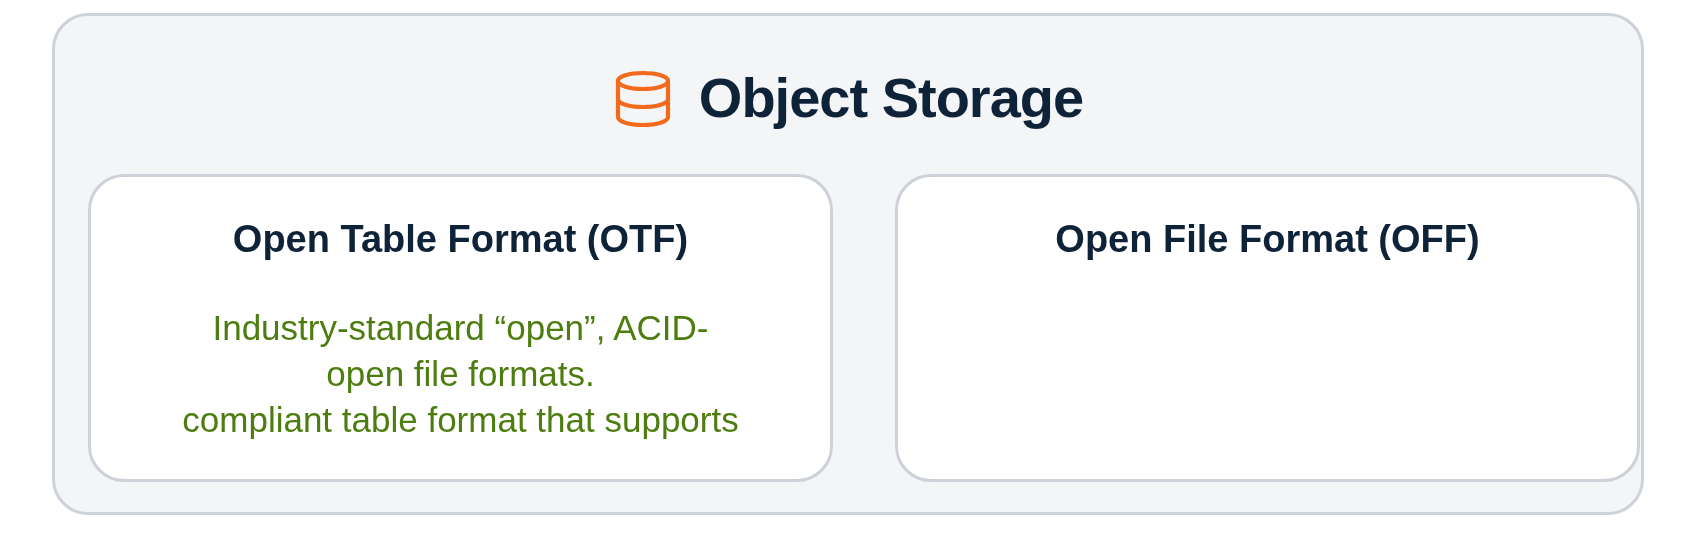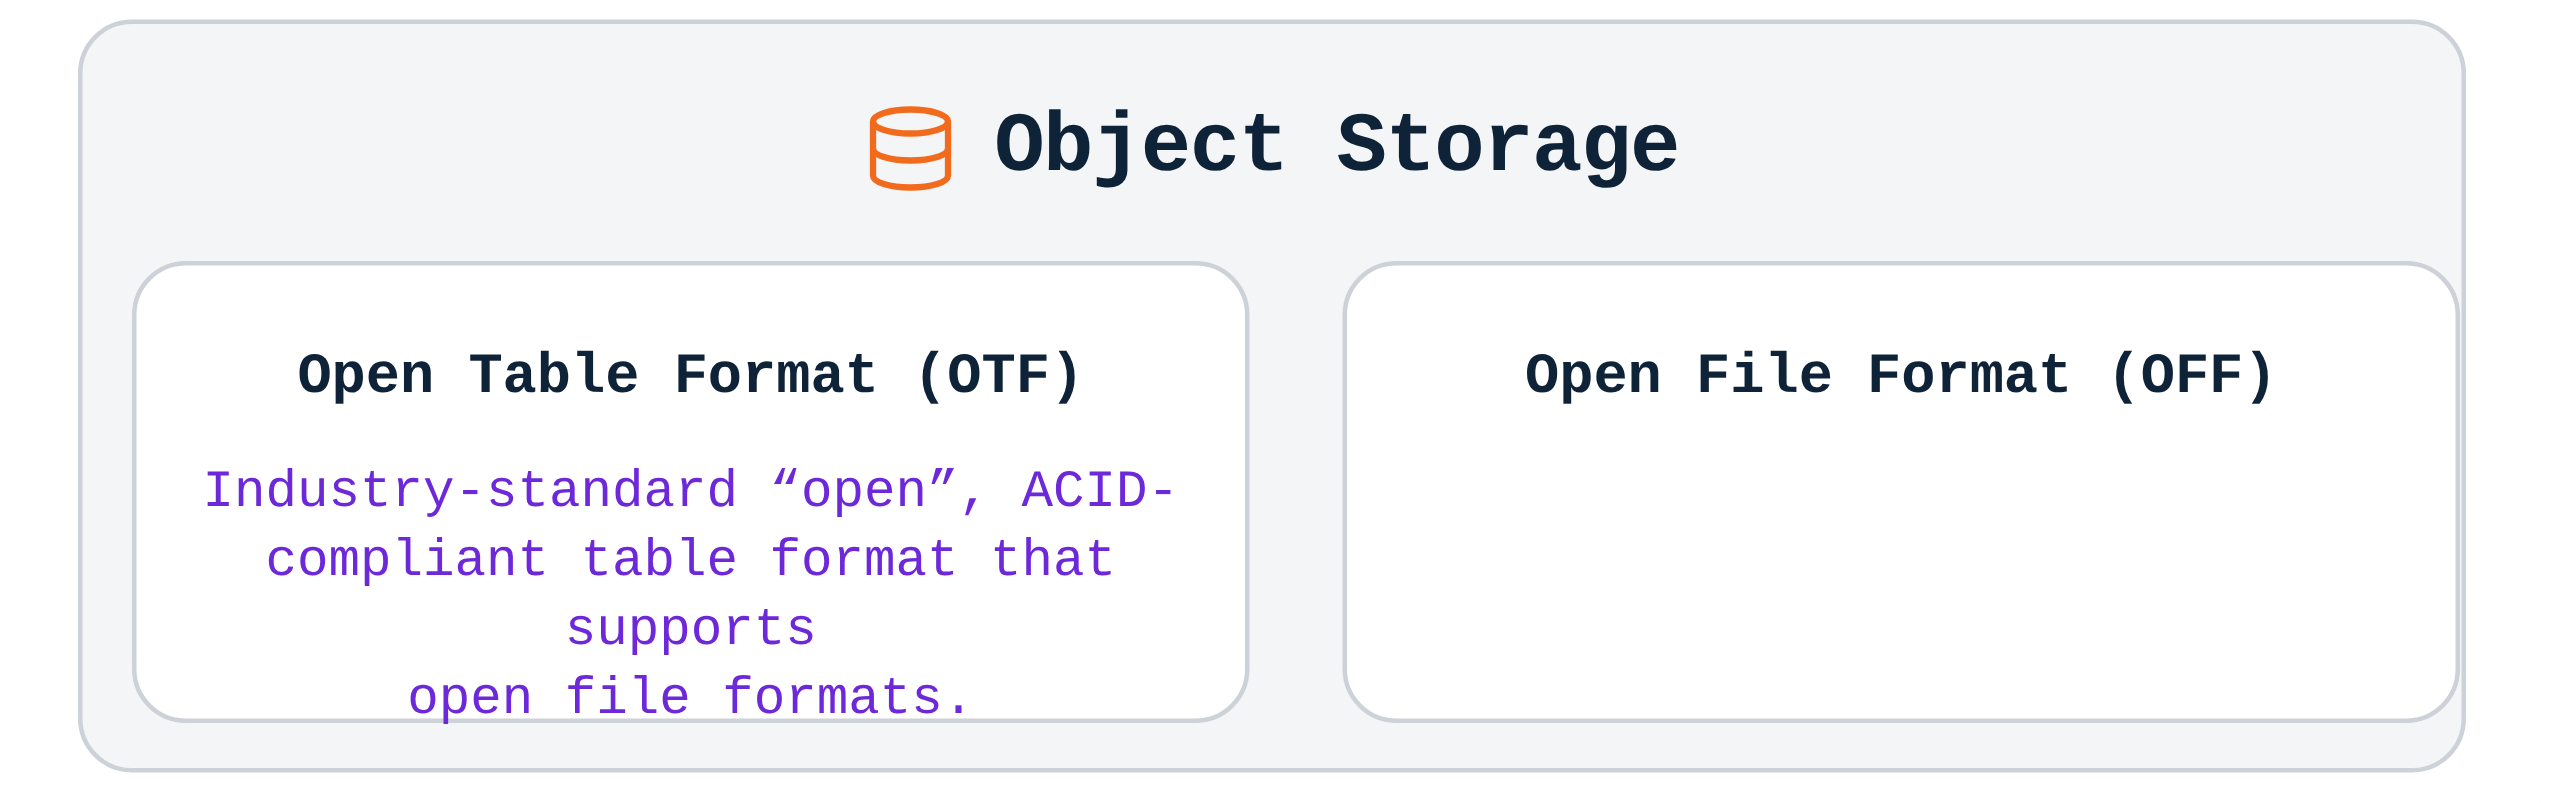--- a/index.html
+++ b/index.html
@@ -18,21 +18,20 @@
     .outer {
       position: absolute;
       left: 52px;
       top: 13px;
       width: 1592px;
       height: 502px;
       box-sizing: border-box;
       border: 3px solid #cdd1d8;
       border-radius: 36px;
       background: #f4f5f7;
-      font-family: Liberation Mono, monospace;
     }
     .header {
       position: absolute;
       left: 0;
       right: 0;
       top: 50px;
       height: 66px;
       display: flex;
       align-items: center;
       justify-content: center;
@@ -63,49 +62,49 @@
       text-align: center;
       padding-top: 42px;
     }
     .card.left { left: 33px; }
     .card.right { left: 840px; }
     .card-title {
       font-size: 38px;
       font-weight: 700;
       line-height: 1.1;
       color: #0f2338;
-      margin: 12px;
+      margin: 0;
     }
     .card-desc {
-      margin: 32px auto 0 auto;
+      margin: 44px auto 0 auto;
       font-size: 35px;
       font-weight: 400;
       line-height: 46px;
-      color: #6d28d9;
+      color: #4d7c0f;
       width: 680px;
     }
   </style>
 </head>
 <body>
 
 <div class="outer">
   <div class="header">
     <svg class="db-icon" viewBox="0 0 60 60" fill="none" stroke="#f26a1b" stroke-width="4.2" stroke-linejoin="round">
       <ellipse cx="30" cy="12" rx="25" ry="8"></ellipse>
       <path d="M5 12 V48 C5 52.5 16 56 30 56 C44 56 55 52.5 55 48 V12"></path>
       <path d="M5 30 C5 34.5 16 38 30 38 C44 38 55 34.5 55 30"></path>
     </svg>
     <div class="title">Object Storage</div>
   </div>
 
   <div class="card left">
     <h2 class="card-title">Open Table Format (OTF)</h2>
     <div class="card-desc">
       <div>Industry-standard “open”, ACID-</div>
+      <div>open file formats.</div>
       <div>compliant table format that supports</div>
-      <div>open file formats.</div>
     </div>
   </div>
 
   <div class="card right">
     <h2 class="card-title">Open File Format (OFF)</h2>
   </div>
 </div>
 
 </body></html>

